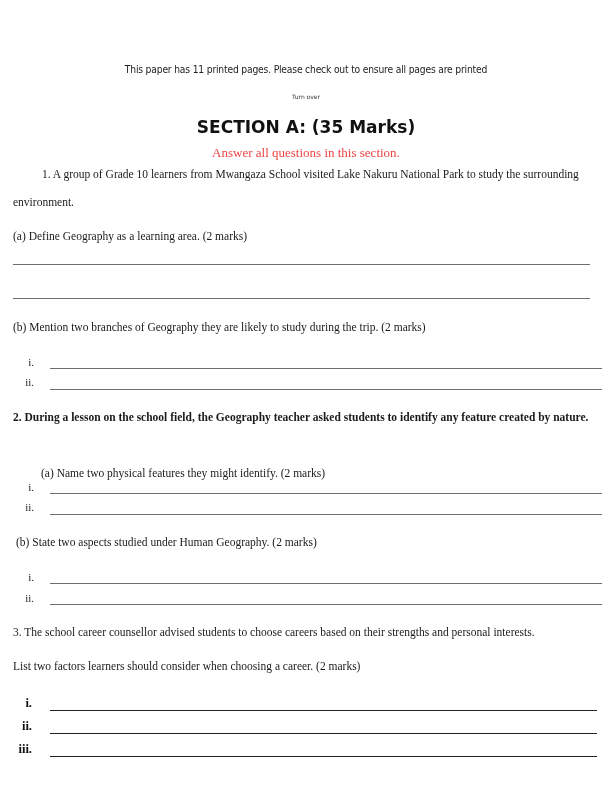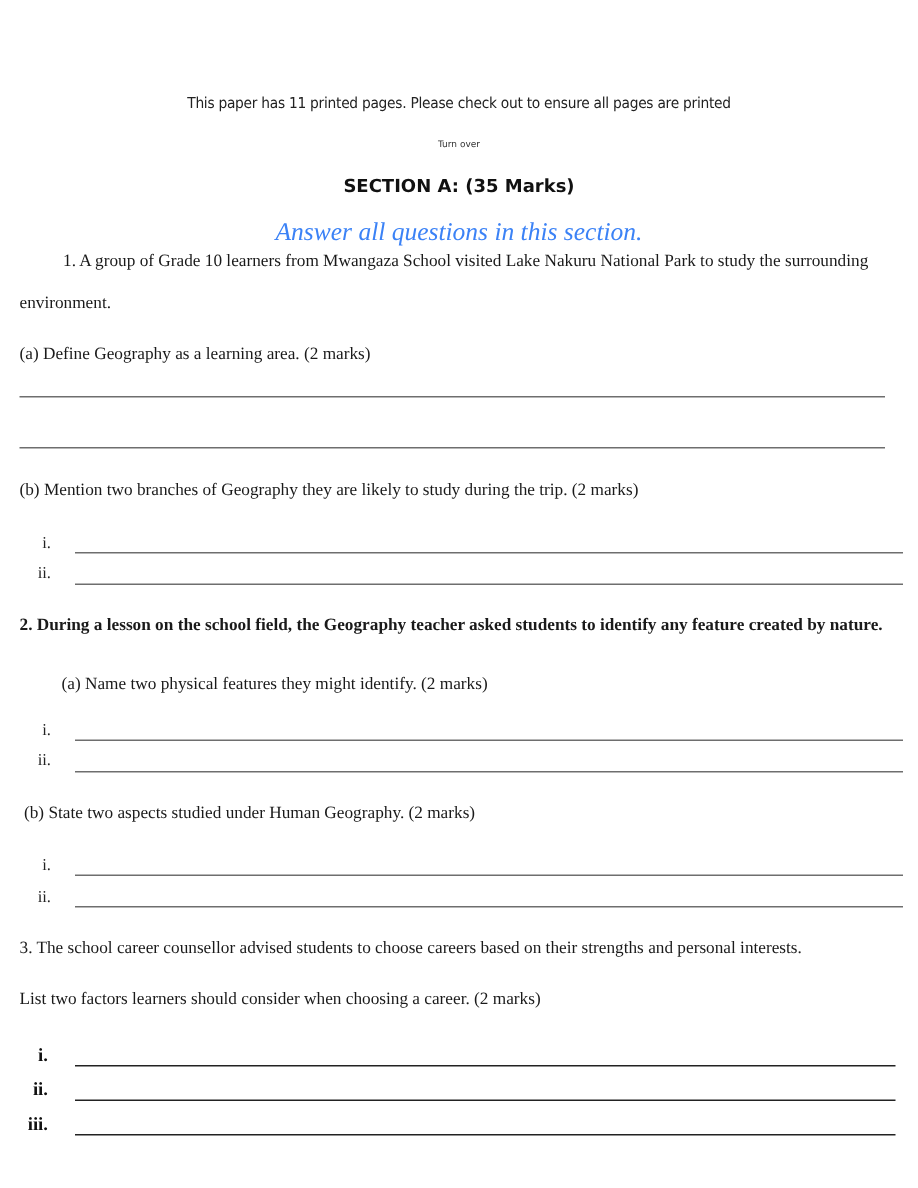--- a/index.html
+++ b/index.html
@@ -1,22 +1,22 @@
 <!DOCTYPE html>
 <html><head>
   <meta charset="utf-8">
   <style>
     html, body { margin: 0; padding: 0; background: #ffffff; }
     body { width: 612px; height: 792px; position: relative; overflow: hidden; color: #111; font-family: "Liberation Serif", serif; }
     .abs { position: absolute; }
     .center { left: 0; width: 612px; text-align: center; }
     .notice { top: 64px; font-family: "DejaVu Sans", sans-serif; font-size: 10px; letter-spacing: -0.2px; color: #222; transform: scaleX(0.92); transform-origin: center; }
     .turn { top: 93px; font-family: "DejaVu Sans", sans-serif; font-size: 6px; color: #333; }
-    .section-title { top: 117px; font-family: "DejaVu Sans", sans-serif; font-weight: bold; font-size: 12px; color: #111; }
-    .instructions { top: 145px; font-style: italic; font-size: 17px; color: #3b82f6; }
+    .section-title { top: 117px; font-family: "DejaVu Sans", sans-serif; font-weight: bold; font-size: 17px; color: #111; }
+    .instructions { top: 145px; font-size: 13px; color: #ef4444; }
     .text { font-size: 11.5px; color: #1a1a1a; white-space: nowrap; }
     .rule { position: absolute; height: 0; border-top: 1px solid #6e6e6e; }
     .rule.dark { border-top: 1.5px solid #222; }
     .num { position: absolute; font-size: 11px; color: #222; text-align: right; width: 24px; }
     .num.bold { font-weight: bold; font-size: 12.5px; color: #111; }
   </style>
 </head>
 <body>
 
 <div class="abs center notice">This paper has 11 printed pages. Please check out to ensure all pages are printed</div>
@@ -32,21 +32,21 @@
 <div class="rule" style="left:13px; width:577px; top:298px;"></div>
 
 <div class="abs text" style="left:13px; top:321px;">(b) Mention two branches of Geography they are likely to study during the trip. (2 marks)</div>
 <div class="num" style="left:10px; top:356px;">i.</div>
 <div class="rule" style="left:50px; width:552px; top:368px;"></div>
 <div class="num" style="left:10px; top:376px;">ii.</div>
 <div class="rule" style="left:50px; width:552px; top:389px;"></div>
 
 <div class="abs text" style="left:13px; top:411px;font-weight:bold;">2. During a lesson on the school field, the Geography teacher asked students to identify any feature created by nature.</div>
 
-<div class="abs text" style="left:13px; top:450px;padding-left:28px;">(a) Name two physical features they might identify. (2 marks)</div>
+<div class="abs text" style="left:13px; top:467px;padding-left:28px;">(a) Name two physical features they might identify. (2 marks)</div>
 <div class="num" style="left:10px; top:481px;">i.</div>
 <div class="rule" style="left:50px; width:552px; top:493px;"></div>
 <div class="num" style="left:10px; top:501px;">ii.</div>
 <div class="rule" style="left:50px; width:552px; top:514px;"></div>
 
 <div class="abs text" style="left:16px; top:536px;text-align:right;">(b) State two aspects studied under Human Geography. (2 marks)</div>
 <div class="num" style="left:10px; top:571px;">i.</div>
 <div class="rule" style="left:50px; width:552px; top:583px;"></div>
 <div class="num" style="left:10px; top:592px;">ii.</div>
 <div class="rule" style="left:50px; width:552px; top:604px;"></div>

